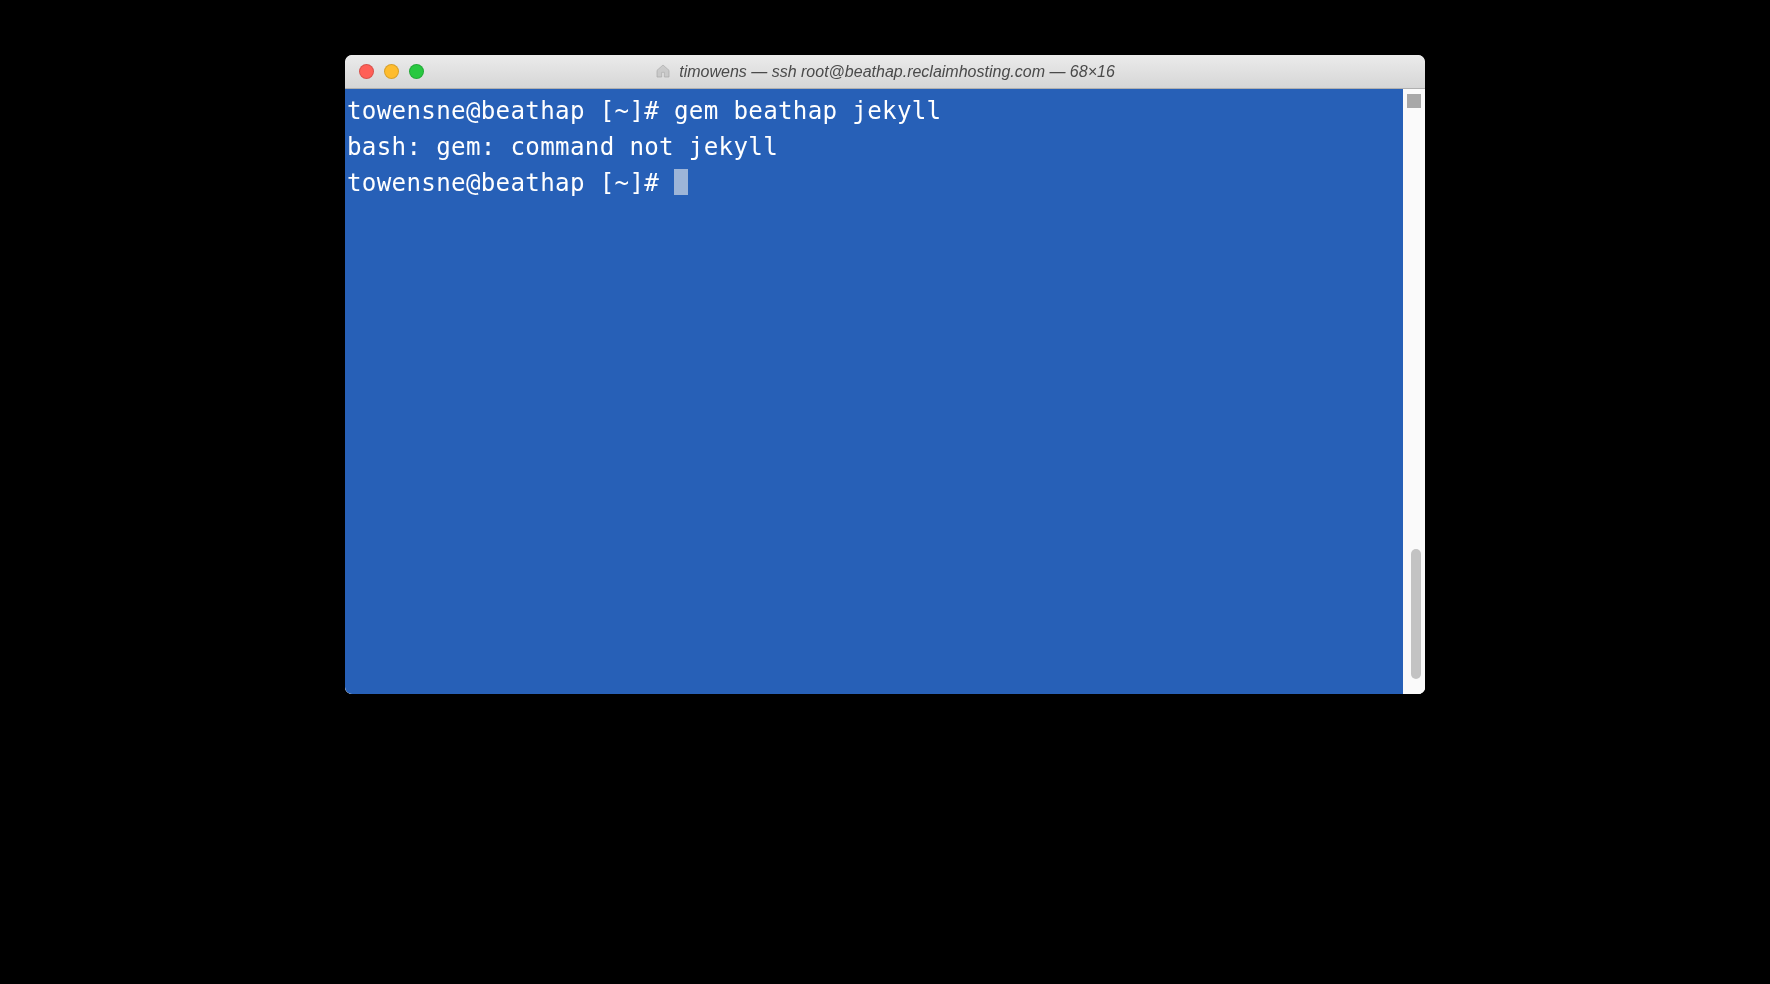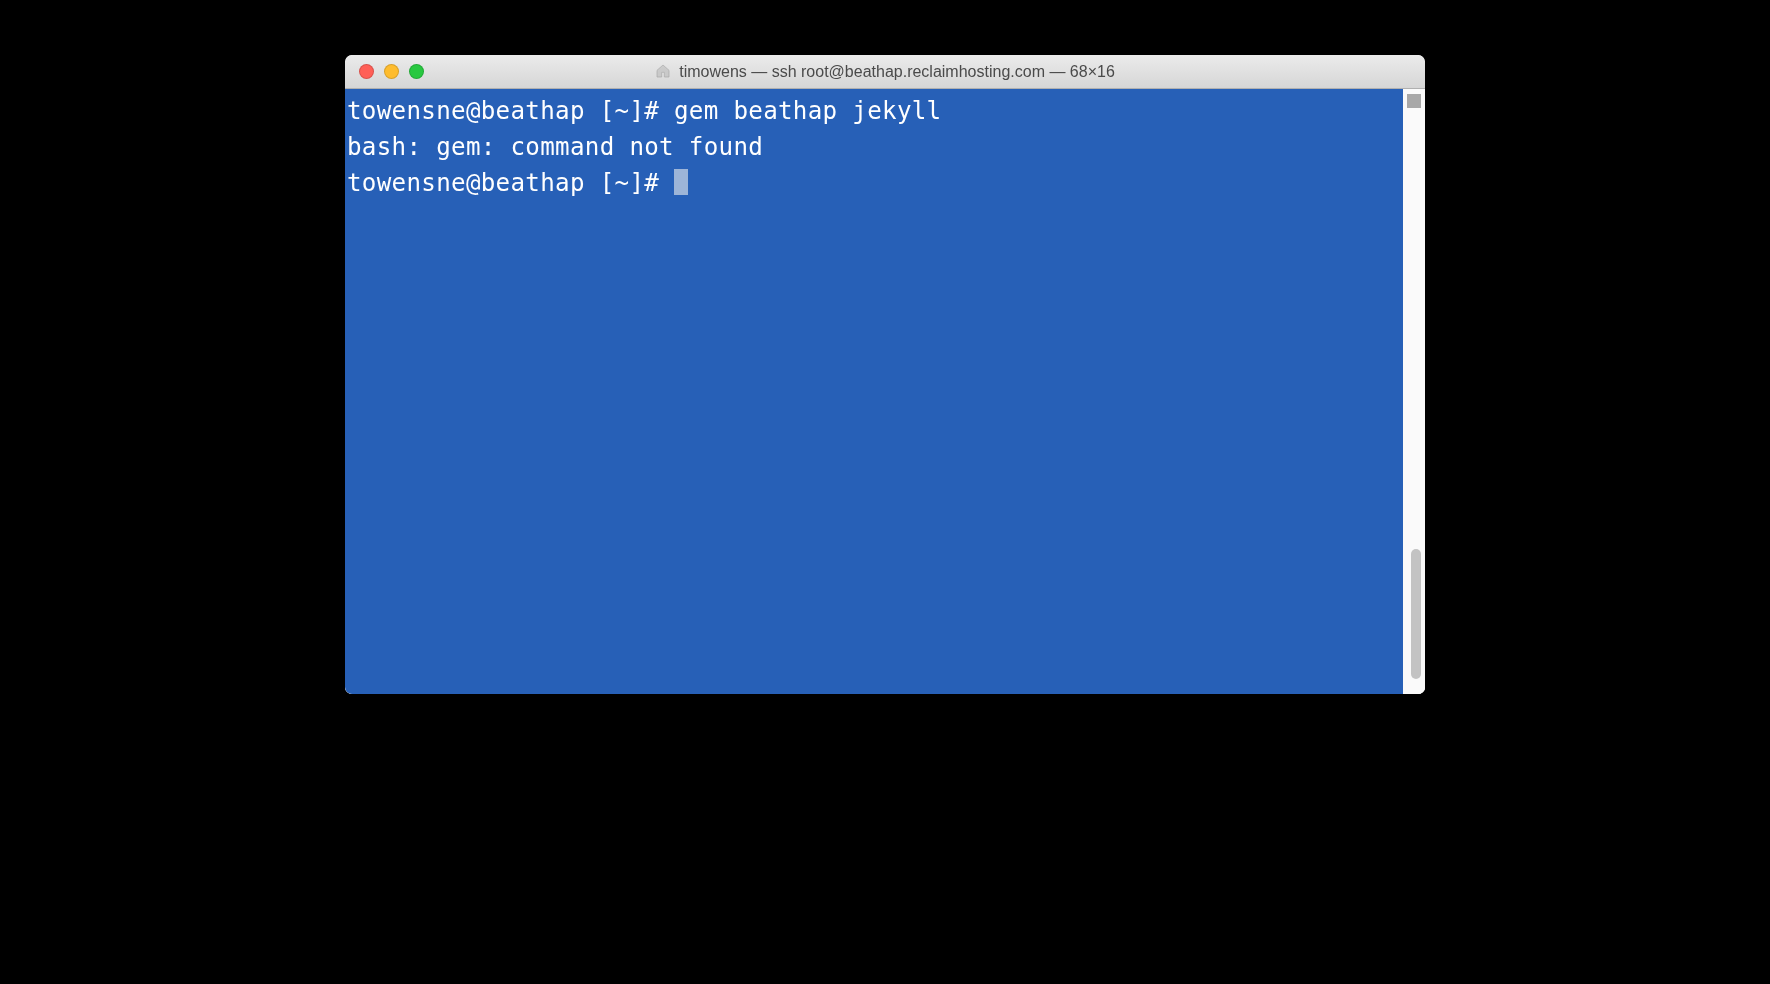--- a/index.html
+++ b/index.html
@@ -56,20 +56,21 @@
     .traffic-light.red { background: #ff5f57; }
     .traffic-light.yellow { background: #febc2e; }
     .traffic-light.green { background: #28c840; }
 
     .title-content {
       flex: 1;
       display: flex;
       align-items: flex-start;
       justify-content: center;
       gap: 8px;
+      font-style: italic;
     }
 
     .home-icon {
       width: 16px;
       height: 16px;
       opacity: 0.55;
     }
 
     .window-title {
       font-size: 16px;
@@ -142,21 +143,21 @@
     <div class="title-content">
       <svg class="home-icon" viewBox="0 0 24 24" fill="none" stroke="#7a7a7a" stroke-width="2">
         <path d="M3 11 L12 3 L21 11 L21 21 L14 21 L14 14 L10 14 L10 21 L3 21 Z" fill="#b8b8b8" stroke="#7a7a7a" stroke-width="1"></path>
       </svg>
       <span class="window-title">timowens — ssh root@beathap.reclaimhosting.com — 68×16</span>
     </div>
   </div>
 
   <div class="terminal-wrap">
     <div class="terminal-body"><span class="inline">towensne@beathap [~]# </span><span class="inline">gem beathap jekyll</span>
-<span class="inline">bash: gem: command not found</span>
+<span class="inline">bash: gem: command not jekyll</span>
 <span class="inline">towensne@beathap [~]# </span><span class="cursor"></span></div>
 
     <div class="scroll-track">
       <div class="scroll-icon-top"></div>
       <div class="scroll-thumb"></div>
     </div>
   </div>
 </div>
 
 </body></html>

